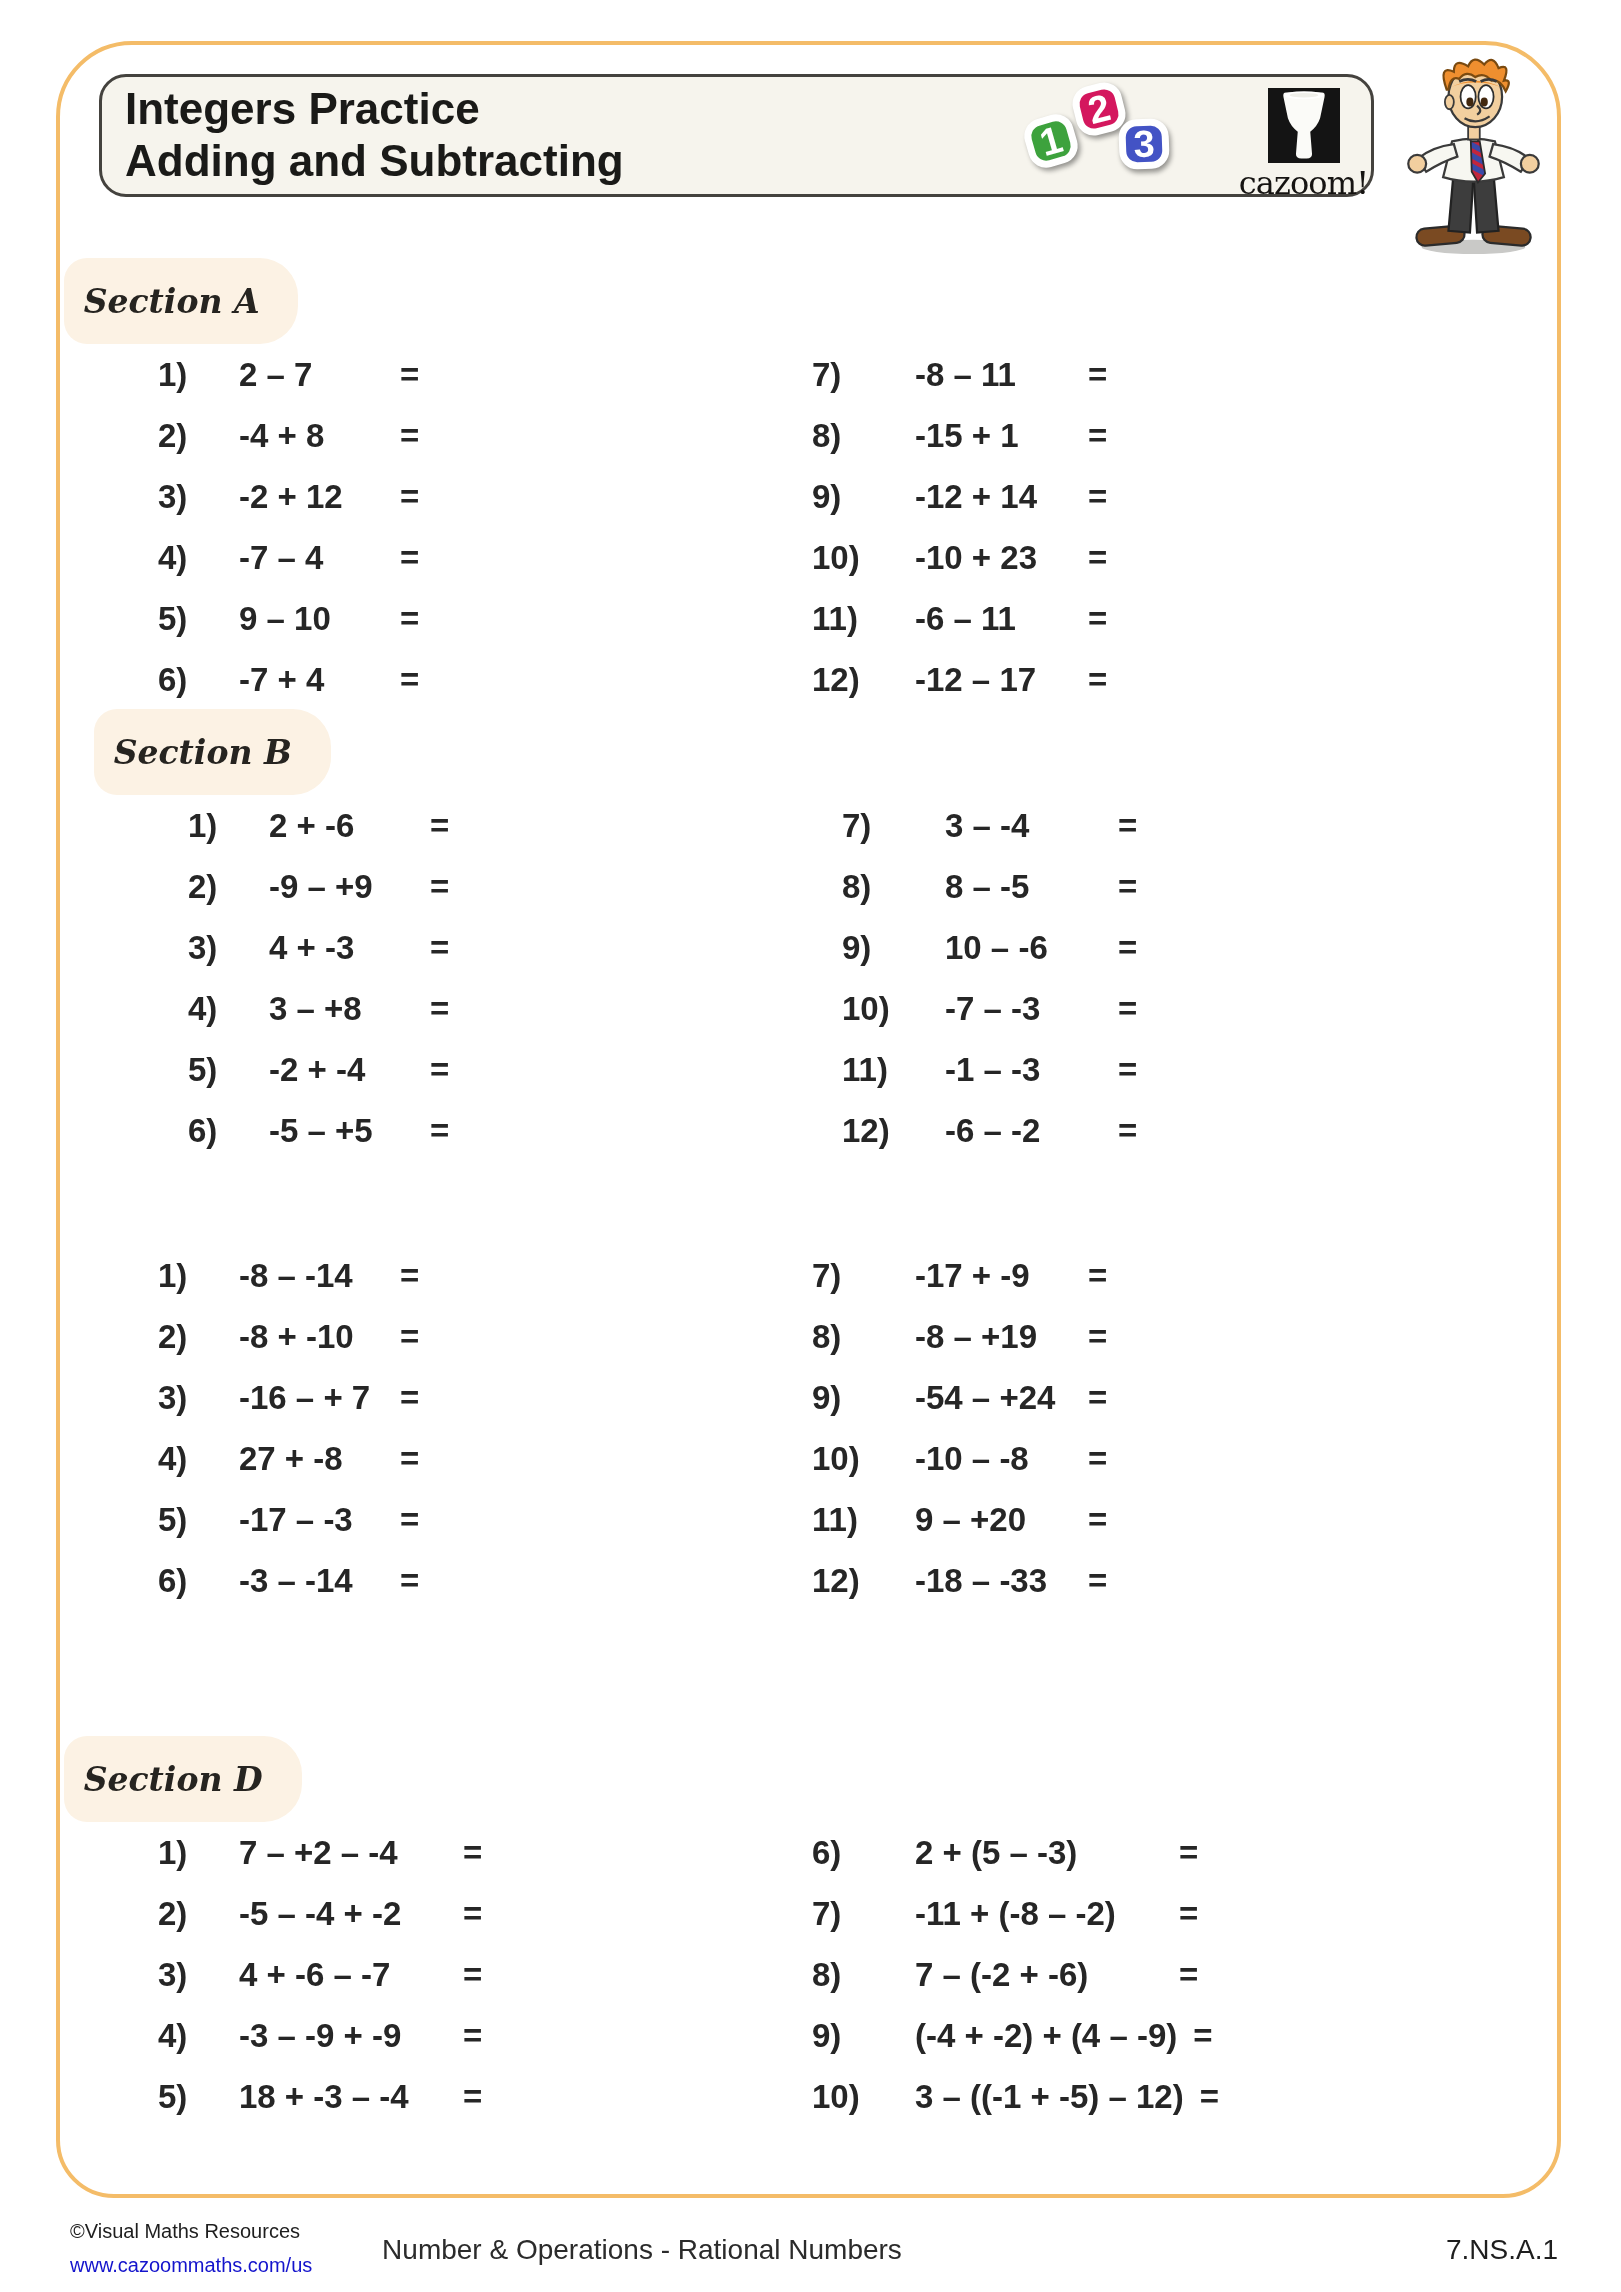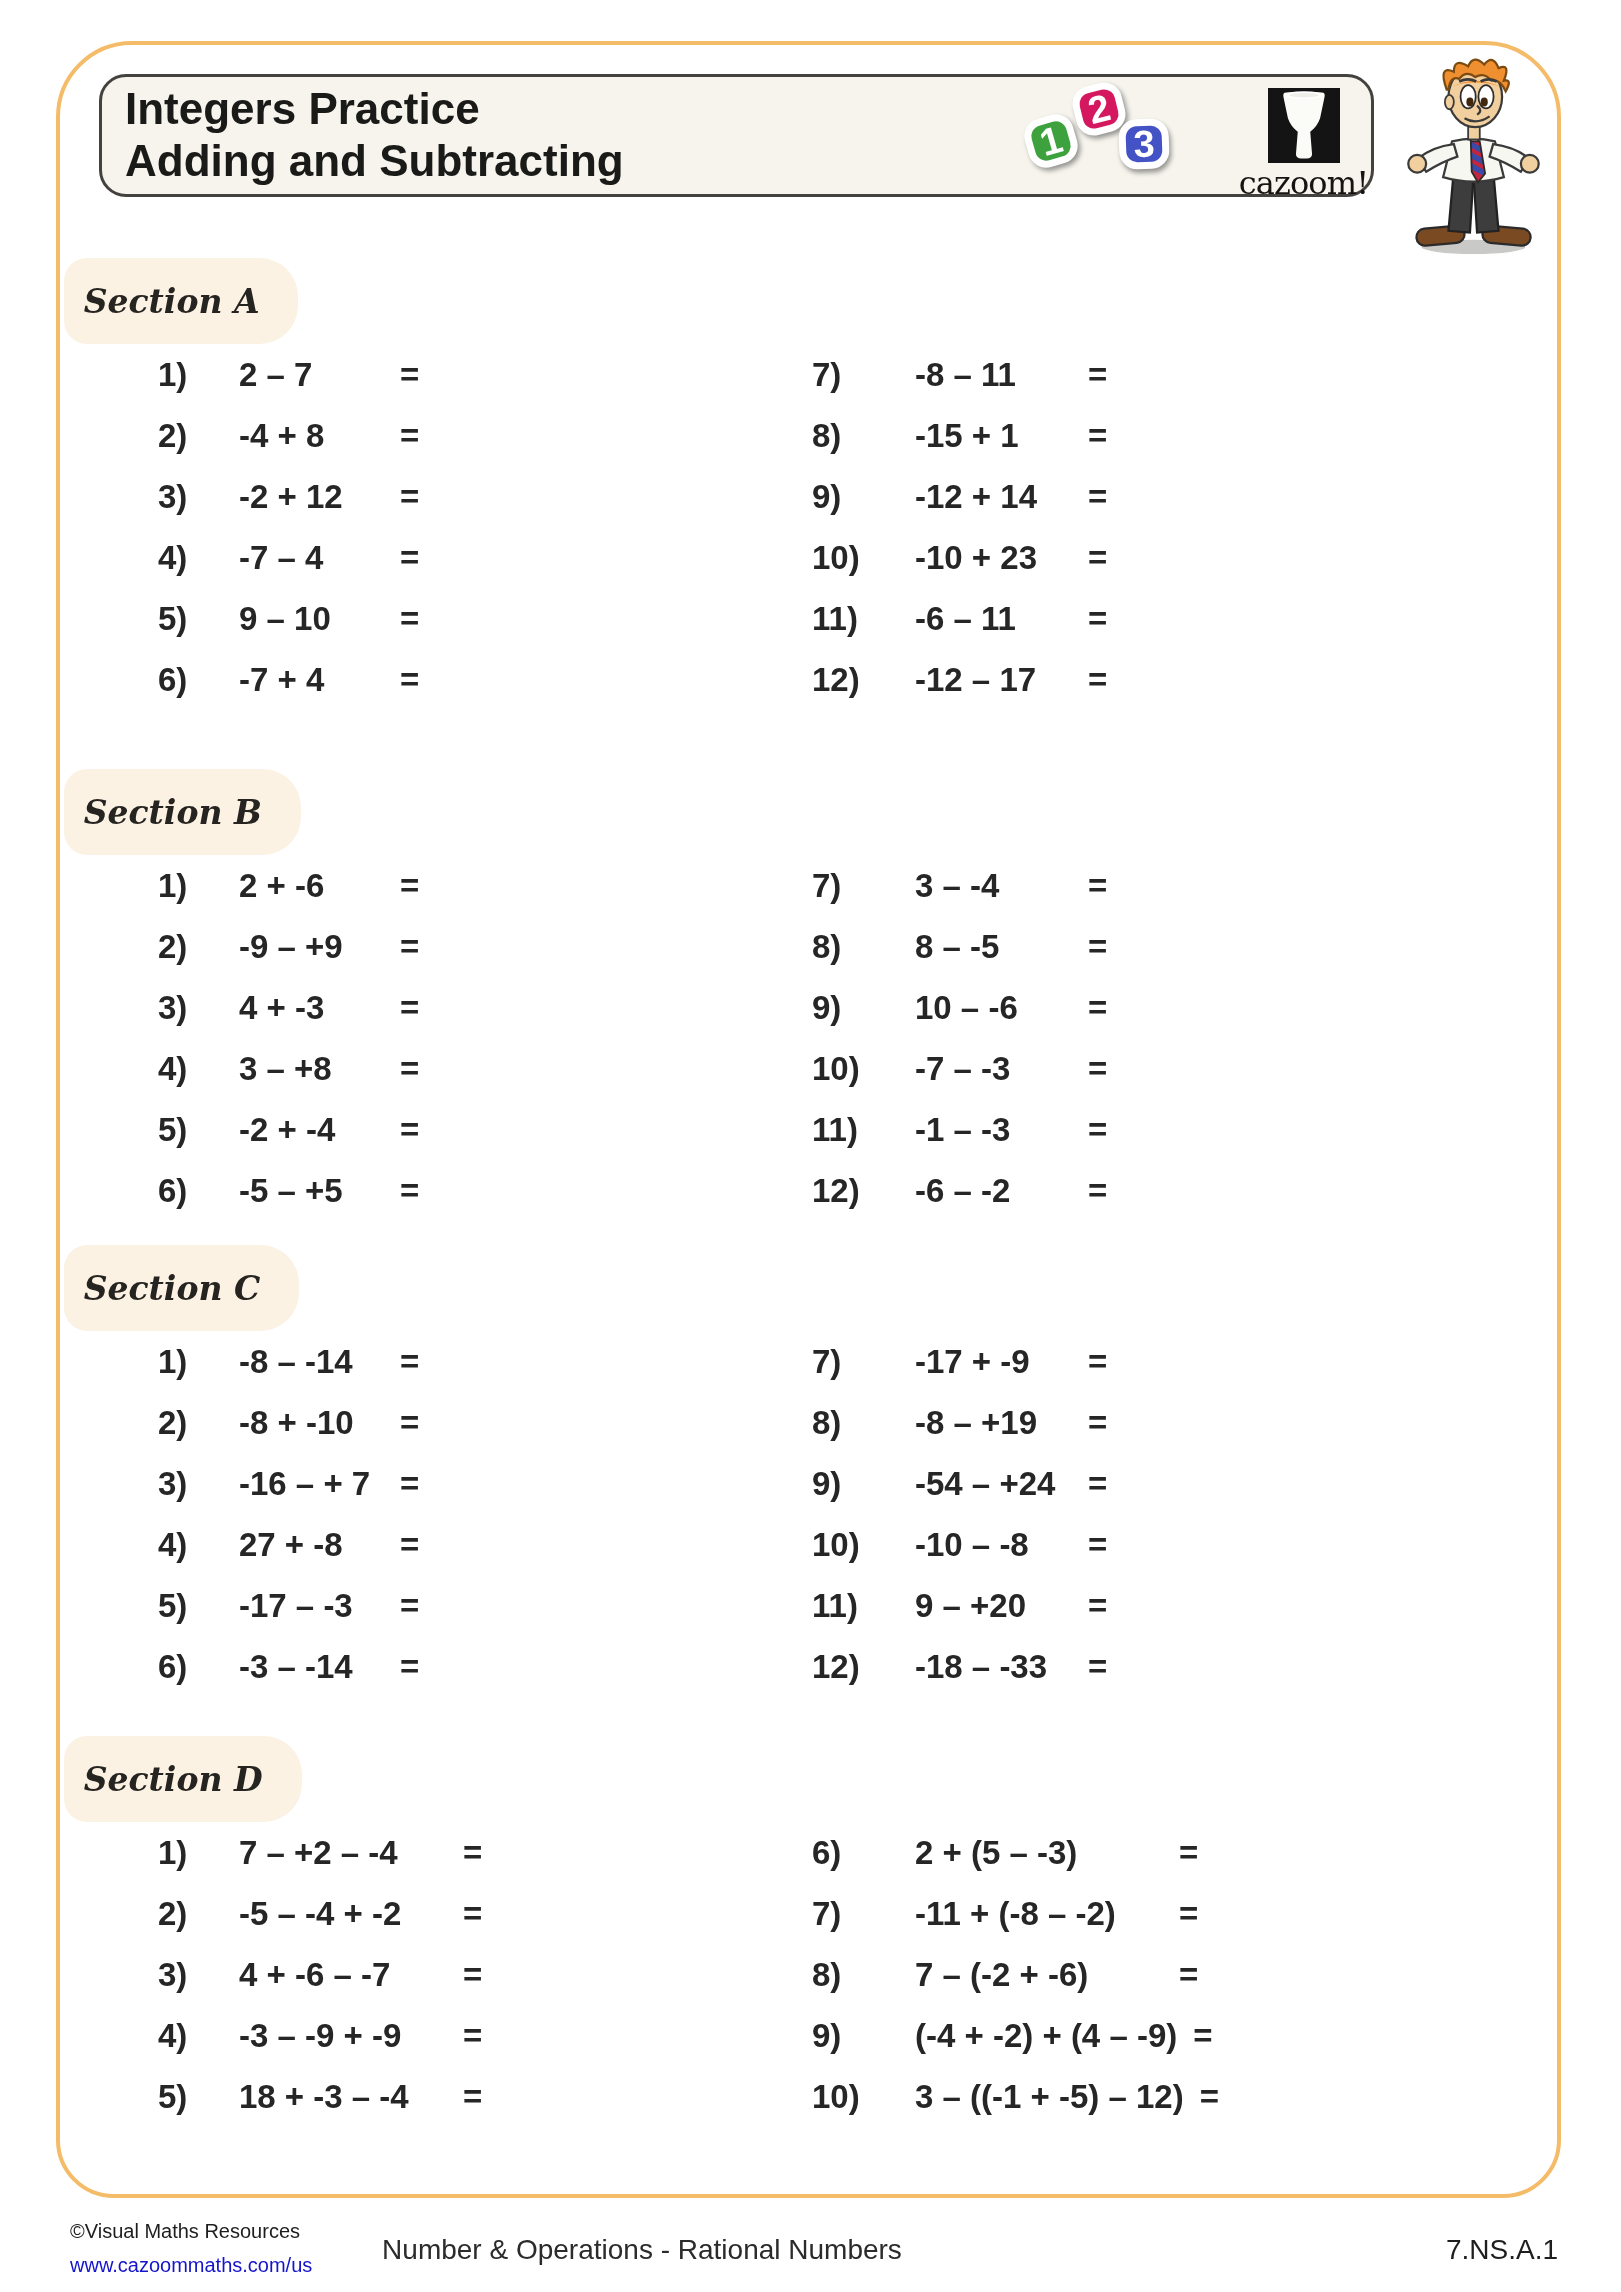--- a/index.html
+++ b/index.html
@@ -209,21 +209,21 @@
             <span class="expr">-6 – 11</span>
             <span class="eq">=</span>
           </div>
           <div class="prow">
             <span class="pnum">12)</span>
             <span class="expr">-12 – 17</span>
             <span class="eq">=</span>
           </div>
         </div>
       </div></div>
-    <div class="section" style="top: 769px;"><div class="pill">
+    <div class="section" style="top: 709px; padding-left: 30px;"><div class="pill">
         <span>Section B</span>
       </div><div class="probs">
         <div class="col left">
           <div class="prow">
             <span class="pnum">1)</span>
             <span class="expr">2 + -6</span>
             <span class="eq">=</span>
           </div>
           <div class="prow">
             <span class="pnum">2)</span>
@@ -277,23 +277,21 @@
             <span class="expr">-1 – -3</span>
             <span class="eq">=</span>
           </div>
           <div class="prow">
             <span class="pnum">12)</span>
             <span class="expr">-6 – -2</span>
             <span class="eq">=</span>
           </div>
         </div>
       </div></div>
-    <div class="section" style="top: 1245px;"><div class="pill">
-        <span>Section C</span>
-      </div><div class="probs">
+    <div class="section" style="top: 1245px;"><div class="probs">
         <div class="col left">
           <div class="prow">
             <span class="pnum">1)</span>
             <span class="expr">-8 – -14</span>
             <span class="eq">=</span>
           </div>
           <div class="prow">
             <span class="pnum">2)</span>
             <span class="expr">-8 + -10</span>
             <span class="eq">=</span>

